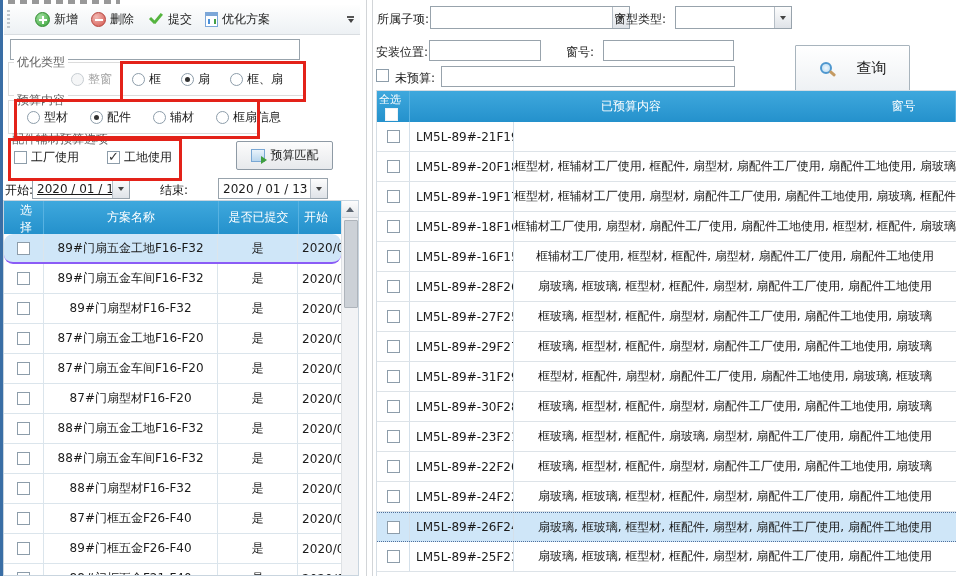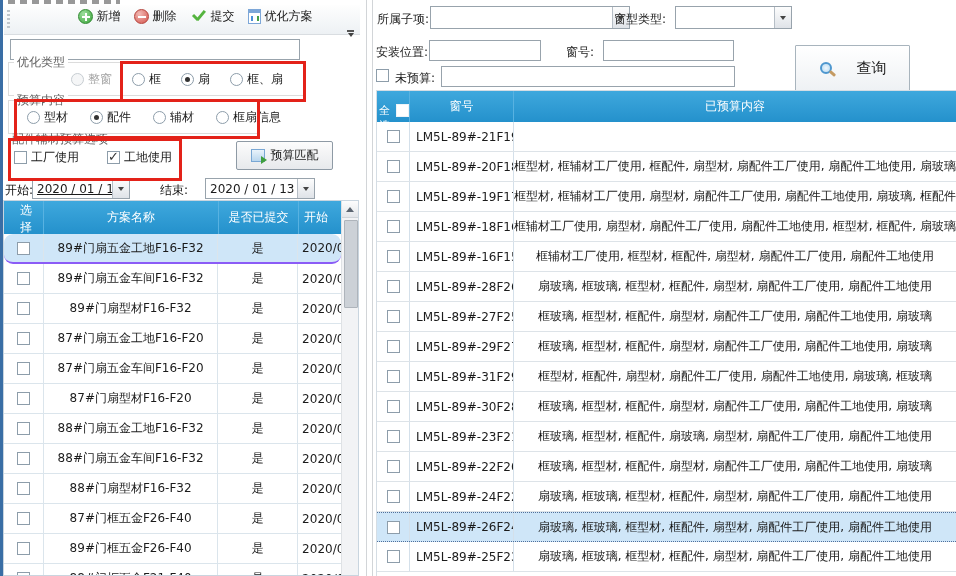--- a/index.html
+++ b/index.html
@@ -7,21 +7,21 @@
        font-family:"DejaVu Sans","Liberation Sans",sans-serif;font-size:12px;color:#1b1b1b;}
 
   
   .left-edge{position:absolute;left:0;top:0;width:3px;height:576px;background:#3a6ea5;}
   .top-clip{position:absolute;left:8px;top:0;width:112px;height:4px;opacity:.55;
             background:repeating-linear-gradient(90deg,#444 0 7px,transparent 7px 12px);}
 
   
   .toolbar{position:absolute;left:4px;top:5px;width:356px;height:30px;
            background:linear-gradient(#fefefe,#edf1f4);border-bottom:1px solid #d9dde1;
-           display:flex;align-items:center;padding-left:26px;box-sizing:border-box;flex-direction:column;}
+           display:flex;align-items:center;padding-left:26px;box-sizing:border-box;}
   .toolbar-grip{position:absolute;left:3px;top:5px;width:3px;height:20px;
            background:repeating-linear-gradient(#bfc6cc 0 2px,transparent 2px 4px);}
   .tb-items{display:flex;align-items:center;gap:3px;}
   .tbtn{display:flex;align-items:center;gap:4px;padding:3px 5px;cursor:default;border-radius:2px;}
   .tlbl{font-size:12px;color:#222;}
   .caret{width:0;height:0;border-left:3px solid transparent;border-right:3px solid transparent;border-top:4px solid #444;}
   .overflow-btn{margin-left:auto;margin-right:3px;display:flex;flex-direction:column;align-items:center;gap:1px;padding:2px 3px;}
   .overflow-btn .bar{width:7px;height:2px;background:#555;}
 
   
@@ -66,21 +66,21 @@
              background:linear-gradient(#fcfcfc,#e7e9ec);display:flex;align-items:center;justify-content:center;gap:6px;}
   .ic-match{width:14px;height:13px;background:linear-gradient(#eaf3fb,#b9d6ee);border:1px solid #79a7d4;position:relative;box-sizing:border-box;}
   .ic-match::after{content:"";position:absolute;right:-3px;bottom:-3px;border-left:6px solid #3f9e3f;border-top:4px solid transparent;border-bottom:4px solid transparent;}
   .date-label{position:absolute;color:#111;}
   .lbl-start{left:5px;top:182px;} .lbl-end{left:160px;top:182px;}
   .combo{position:absolute;border:1px solid #98a3ac;background:#fff;display:flex;align-items:center;box-sizing:border-box;}
   .combo .val{flex:1;padding:0 4px;white-space:nowrap;overflow:hidden;}
   .combo .dd{width:16px;align-self:stretch;background:linear-gradient(#fdfdfd,#dfe3e8);border-left:1px solid #b6bec6;
              display:flex;align-items:center;justify-content:center;}
   .combo-start{left:32px;top:178px;width:98px;height:21px;text-decoration:underline;}
-  .combo-end{left:205px;top:178px;width:110px;height:21px;}
+  .combo-end{left:218px;top:178px;width:110px;height:21px;}
 
   
   .ltable{position:absolute;left:3px;top:200px;width:356px;height:376px;border:1px solid #c9d5df;box-sizing:border-box;overflow:hidden;}
   .lhead{display:flex;height:33px;background:linear-gradient(#3fa8dd,#2491cc);color:#fff;}
   .lh{box-sizing:border-box;border-right:1px solid #58b2e1;display:flex;align-items:center;justify-content:center;}
   .lh.sel{width:40px;flex-direction:column;align-items:flex-start;justify-content:flex-start;padding:1px 0 0 16px;}
   .lh.sel .cb{margin:1px 0 0 3px;border-color:#eef3f7;}
   .lh.name{width:175px;} .lh.sub{width:80px;} .lh.date{width:43px;justify-content:flex-start;padding-left:5px;border-right:none;}
   .lrows{position:absolute;left:0;top:33px;right:17px;bottom:0;overflow:hidden;}
   .lrow{display:flex;height:30px;box-sizing:border-box;border-bottom:1px solid #dbe5ec;background:#fff;}
@@ -113,21 +113,21 @@
              background:linear-gradient(#ffffff,#eef1f4);display:flex;align-items:center;justify-content:center;gap:22px;font-size:15px;}
   .ic-mag{width:16px;height:16px;position:relative;}
   .ic-mag::before{content:"";position:absolute;left:1px;top:1px;width:8px;height:8px;border:2px solid #4e97cf;border-radius:50%;
                   background:radial-gradient(#eef7fd,#b7d9f1);}
   .ic-mag::after{content:"";position:absolute;left:10px;top:11px;width:7px;height:3px;background:#c49a62;transform:rotate(42deg);border-radius:1px;}
 
   
   .rtable{position:absolute;left:376px;top:90px;width:580px;height:486px;border-left:1px solid #d5dde4;border-top:1px solid #d5dde4;box-sizing:border-box;overflow:hidden;}
   .rhead{display:flex;height:31px;background:linear-gradient(#3fa8dd,#2491cc);color:#fff;}
   .rh{box-sizing:border-box;border-right:1px solid #58b2e1;display:flex;align-items:center;justify-content:center;}
-  .rh.sel{width:33px;flex-direction:row;align-items:flex-start;justify-content:flex-start;padding:12px 0 0 2px;font-size:11px;}
+  .rh.sel{width:33px;flex-direction:column;align-items:flex-start;justify-content:flex-start;padding:1px 0 0 2px;font-size:11px;}
   .rh.sel .cb{margin:1px 0 0 6px;border-color:#eef3f7;}
   .rh.winno{width:104px;} .rh.content{flex:1;border-right:none;}
   .rrow{display:flex;height:30px;box-sizing:border-box;border-bottom:1px solid #dde3e8;background:#fff;}
   .rrow.sel{background:#cfe6f8;border-top:1px dotted #50709b;border-bottom:1px dotted #50709b;}
   .rc{box-sizing:border-box;border-right:1px solid #d4e0ea;display:flex;align-items:center;overflow:hidden;white-space:nowrap;}
   .rc.sel{width:33px;justify-content:center;}
   .rc.winno{width:104px;padding-left:6px;}
   .rc.content{flex:1;justify-content:center;border-right:none;}
 </style>
 </head>
@@ -392,22 +392,22 @@
     <span class="ic-mag"></span>
     <span>查询</span>
   </div>
 
   <div class="rtable">
     <div class="rhead">
       <div class="rh sel">
         <span>全选</span>
         <span class="cb"></span>
       </div>
+      <div class="rh content">已预算内容</div>
       <div class="rh winno">窗号</div>
-      <div class="rh content">已预算内容</div>
     </div>
     <div id="rrows">
         <div class="rrow">
           <div class="rc sel">
             <span class="cb"></span>
           </div>
           <div class="rc winno">LM5L-89#-21F19</div>
         </div>
         <div class="rrow">
           <div class="rc sel">

